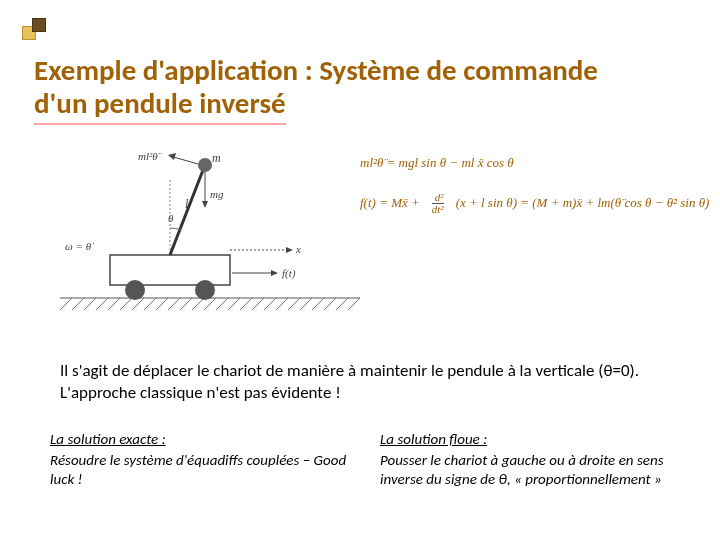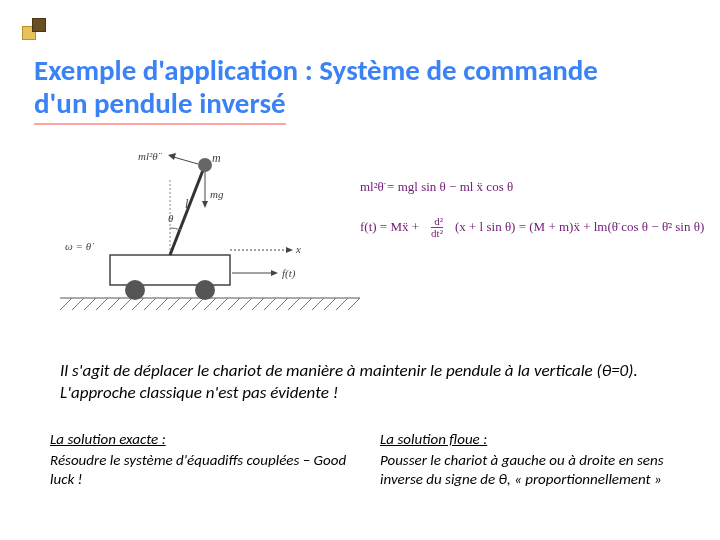--- a/index.html
+++ b/index.html
@@ -41,52 +41,52 @@
     border: 1px solid #4a3414;
   }
   .title {
     position: absolute;
     left: 34px;
     top: 54px;
     right: 30px;
     font-size: 29px;
     line-height: 1.15;
     font-weight: 700;
-    color: #3b82f6;
+    color: #a16207;
   }
   .title .underline {
     border-bottom: 2px solid #fca5a5;
     padding-bottom: 2px;
   }
   
   .figure {
     position: absolute;
     left: 60px;
     top: 150px;
     width: 600px;
     height: 185px;
   }
   .figure svg { display: block; }
   .eqs {
     position: absolute;
     left: 300px;
-    top: 24px;
+    top: 0;
     font-family: "Times New Roman", serif;
     font-size: 13px;
-    color: #701a75;
+    font-style: italic;
+    color: #a16207;
     line-height: 2.0;
     white-space: nowrap;
   }
   
   .intro {
     position: absolute;
     left: 60px;
     right: 60px;
     top: 360px;
-    font-style: italic;
     font-size: 17px;
     line-height: 1.3;
   }
   .cols {
     position: absolute;
     left: 50px;
     right: 40px;
     top: 430px;
     display: flex;
     gap: 30px;

